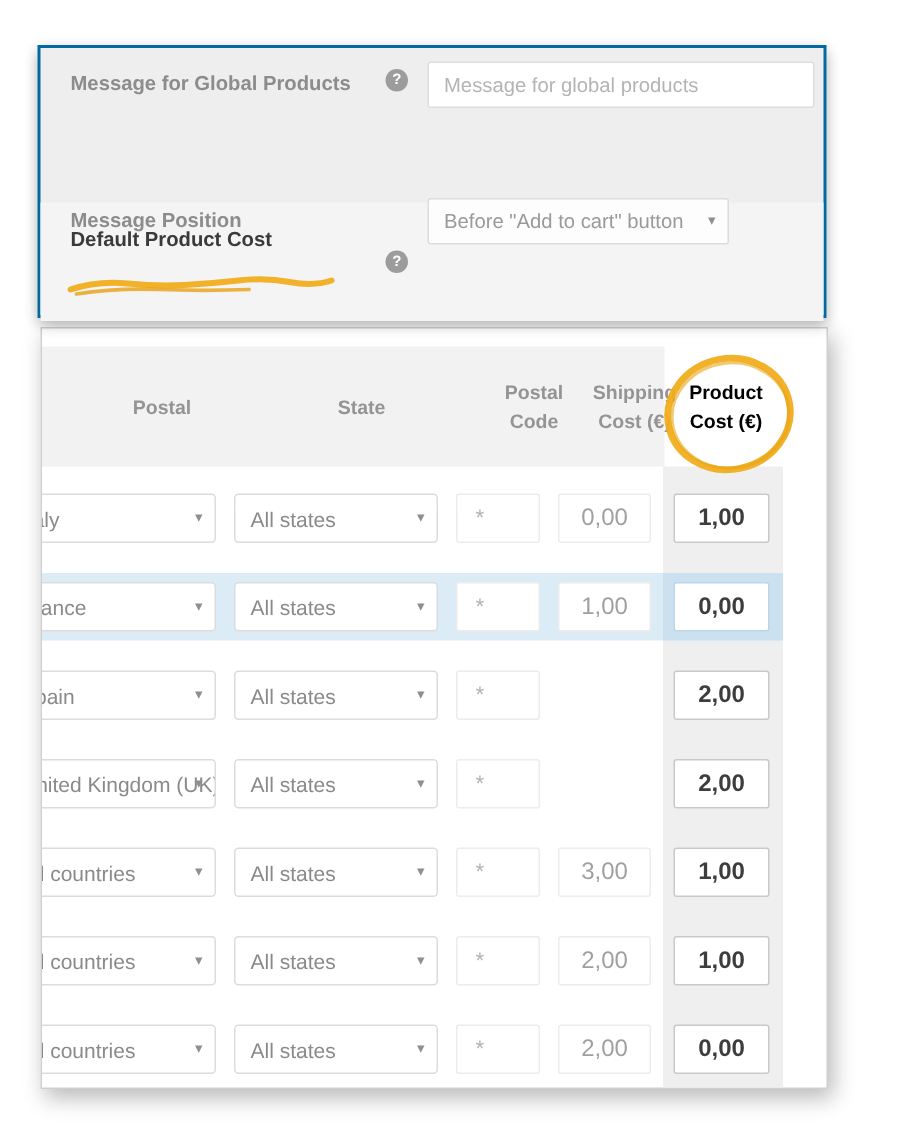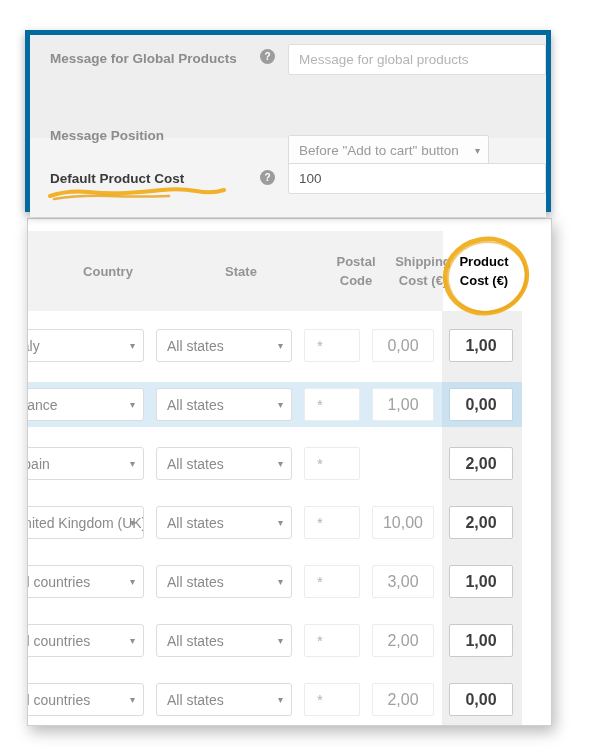--- a/index.html
+++ b/index.html
@@ -3,21 +3,21 @@
 <meta charset="utf-8">
 <style>
   * { margin:0; padding:0; box-sizing:border-box; }
   html,body { background:#ffffff; }
   body { font-family:"Liberation Sans","DejaVu Sans",sans-serif; }
   #stage { position:relative; width:600px; height:756px; background:#ffffff; overflow:hidden; }
 
   
   .top-card {
     position:absolute; left:25px; top:30px; width:526px; height:182px;
-    background:#eeeeee; border:5px solid #0369a1; z-index:3;
+    background:#eeeeee; border:2px solid #0369a1; z-index:3;
     box-shadow:0 4px 9px rgba(0,0,0,.33);
   }
   .top-card .zone-b {
     position:absolute; left:0; top:103px; width:100%; height:79px; background:#f4f4f4;
   }
   .field-label { position:absolute; left:20px; font-size:13.5px; font-weight:bold; color:#8c8c8c; }
   .field-label.dark { color:#3a3a3a; }
   .help-icon {
     position:absolute; width:15px; height:15px; border-radius:50%;
     background:#9c9c9c; color:#ffffff; font-size:10px; font-weight:bold;
@@ -92,42 +92,41 @@
 
   <div class="top-card">
     <div class="zone-b"></div>
 
     <div class="field-label" style="top:16px;">Message for Global Products</div>
     <div class="help-icon" style="left:230px; top:14px;">
       <span>?</span>
     </div>
     <input class="text-input" style="top: 9px;" type="text" placeholder="Message for global products">
 
-    <div class="field-label" style="top:93px;">Message Position</div>
+    <div class="field-label" style="top:107px;">Message Position</div>
     <div class="fake-select" style="left:258px; top:100px; width:201px; height:31px;">
       <span>Before "Add to cart" button</span>
       <span class="caret">▾</span>
     </div>
 
-    <div class="field-label dark" style="top:136px;">Default Product Cost</div>
+    <div class="field-label dark" style="top:120px;">Default Product Cost</div>
     <svg class="scribble-svg" width="200" height="14" viewBox="0 0 200 14">
       <path d="M4,9 q18,-6 38,-4 t38,1 t36,-3 t34,1 t28,-1" fill="none" stroke="#f0ad1c" stroke-width="4" stroke-linecap="round" opacity="0.95"></path>
       <path d="M8,12 q25,-4 55,-3 t60,0" fill="none" stroke="#e9a013" stroke-width="2.5" stroke-linecap="round" opacity="0.8"></path>
     </svg>
     <div class="help-icon" style="left:230px; top:135px;">
       <span>?</span>
     </div>
-    <input class="text-input" style="top: 128px;" type="text" value="100">
   </div>
 
   <div class="table-panel">
     <div class="header-band"></div>
     <div class="product-strip"></div>
 
-    <div class="hcell country">Country</div>
+    <div class="hcell country">Postal</div>
     <div class="hcell postal">Postal Code</div>
     <div class="hcell state">State</div>
     <div class="hcell shipping">Shipping Cost (€)</div>
     <div class="hcell product">Product Cost (€)</div>
 
     <svg class="circle-svg" width="100" height="88" viewBox="0 0 100 88">
       <ellipse cx="50" cy="43" rx="41" ry="37" fill="none" stroke="#f0ad1c" stroke-width="4.5" transform="rotate(-11 50 43)" stroke-linecap="round" opacity="0.95"></ellipse>
       <ellipse cx="51" cy="44" rx="39" ry="35" fill="none" stroke="#eaa312" stroke-width="2" transform="rotate(-7 51 44)" opacity="0.6"></ellipse>
     </svg>
 
@@ -176,21 +175,20 @@
     <div class="trow" style="top:281px;">
       <div class="row-select country">
         <span>United Kingdom (UK)</span>
         <span class="caret">▾</span>
       </div>
       <div class="row-select state">
         <span>All states</span>
         <span class="caret">▾</span>
       </div>
       <input class="cell-input postal" type="text" value="*" style="">
-      <input class="cell-input shipping" type="text" value="10,00" style="">
       <input class="cell-input product" type="text" value="2,00" style="">
     </div>
 
     <div class="trow" style="top:340px;">
       <div class="row-select country">
         <span>All countries</span>
         <span class="caret">▾</span>
       </div>
       <div class="row-select state">
         <span>All states</span>

